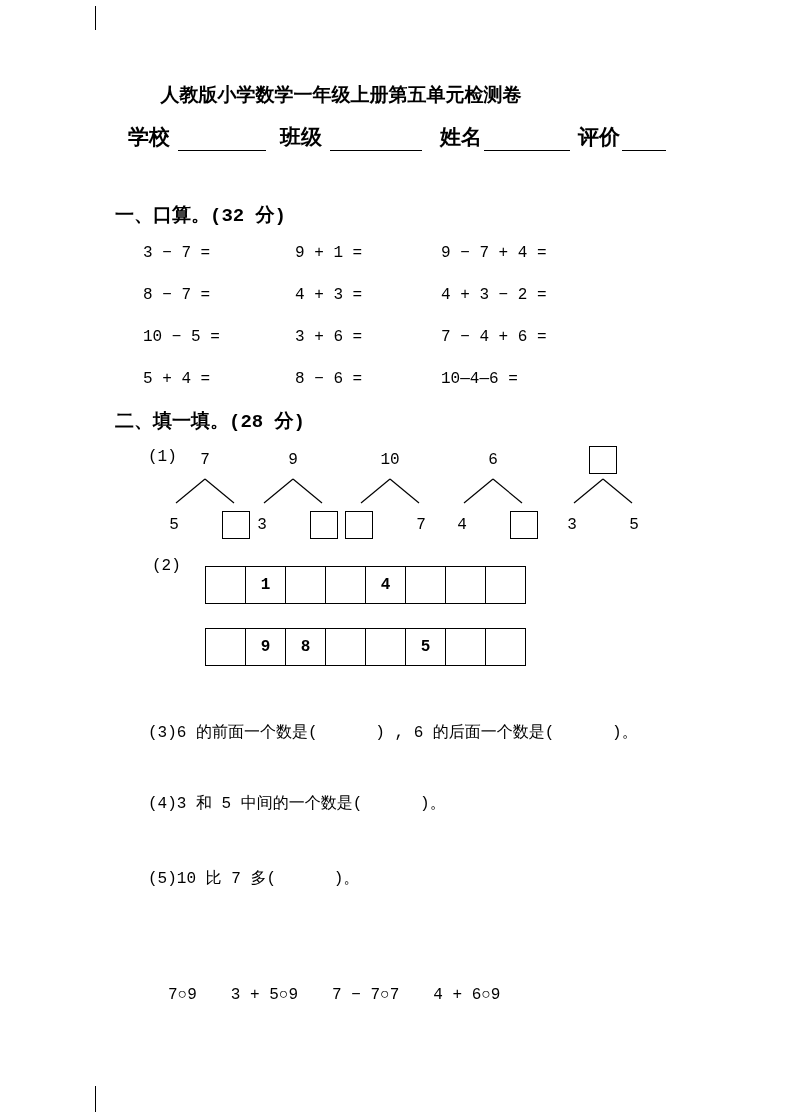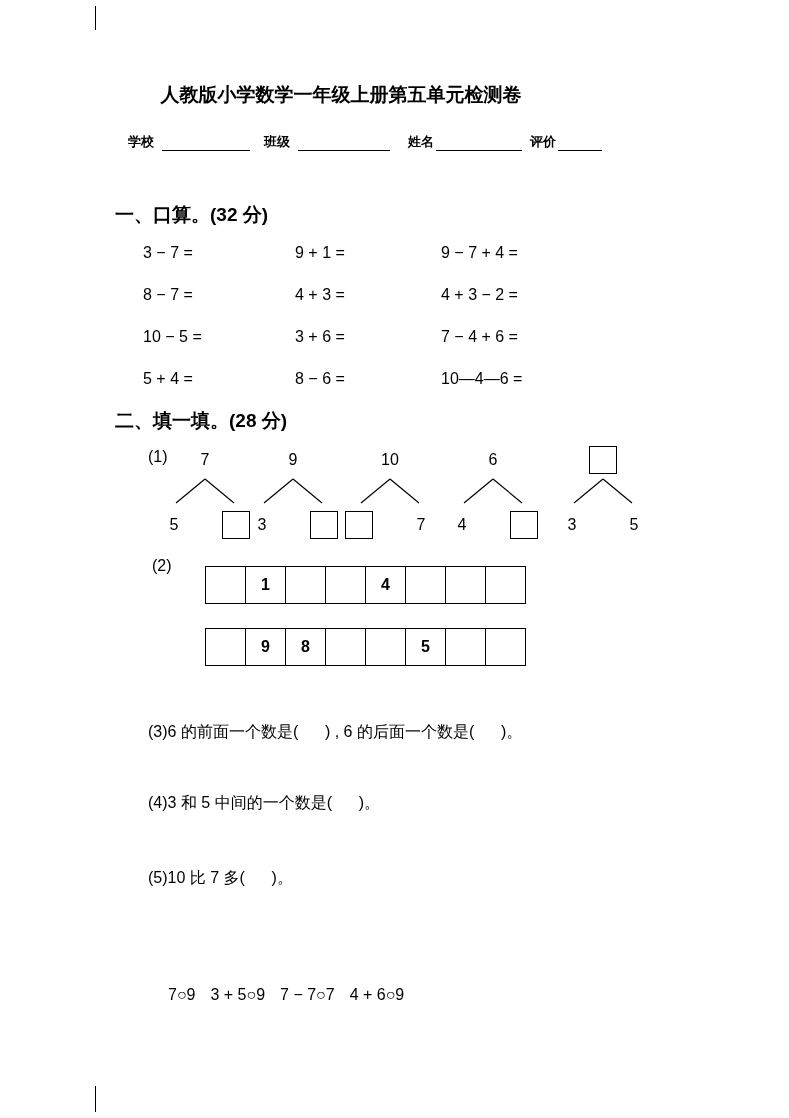--- a/index.html
+++ b/index.html
@@ -1,28 +1,28 @@
 <!DOCTYPE html>
 <html><head>
 <meta charset="utf-8">
 <style>
   html,body{margin:0;padding:0;background:#ffffff;}
   .page{
     position:relative;width:682px;height:1118px;background:#ffffff;color:#000;
-    font-family:Liberation Sans, sans-serif;overflow:hidden;
+    font-family:Liberation Mono, monospace;overflow:hidden;
   }
   .mark{position:absolute;left:95px;width:1px;background:#000;}
   .mark.top{top:6px;height:24px;}
   .mark.bottom{top:1086px;height:26px;}
 
   .title{position:absolute;top:82px;left:0;width:100%;text-align:center;
     font-size:19px;font-weight:bold;margin:0;}
 
   .header-fields{position:absolute;top:127px;left:128px;display:flex;
-    align-items:flex-end;font-size:13px;font-weight:bold;height:24px;white-space:pre;}
+    align-items:flex-end;font-size:21px;font-weight:bold;height:24px;white-space:pre;}
   .blank{display:inline-block;border-bottom:1.5px solid #000;height:21px;}
   .b-school{width:88px;margin-left:8px;}
   .b-class{width:92px;margin-left:8px;}
   .b-name{width:86px;margin-left:2px;}
   .b-eval{width:44px;margin-left:2px;}
   .ml14{margin-left:14px;} .ml18{margin-left:18px;} .ml8{margin-left:8px;}
 
   .heading{position:absolute;left:115px;font-size:19px;font-weight:bold;white-space:pre;}
   .h-oral{top:202px;}
   .h-fill{top:408px;}
@@ -45,21 +45,21 @@
 
   .seq{position:absolute;left:205px;display:flex;}
   .seq-1{top:566px;} .seq-2{top:628px;}
   .seq .cell{width:39px;height:36px;border:1px solid #000;margin-left:-1px;
     text-align:center;line-height:36px;font-weight:bold;font-size:16px;}
   .seq .cell:first-child{margin-left:0;}
 
   .qline{position:absolute;left:148px;font-size:16px;white-space:pre;}
   .q3{top:722px;} .q4{top:793px;text-align:right;} .q5{top:868px;} .q6{top:938px;}
 
-  .cmp-row{position:absolute;top:986px;left:168px;display:flex;gap:15px;
+  .cmp-row{position:absolute;top:986px;left:168px;display:flex;gap:34px;
     font-size:16px;white-space:pre;}
 </style>
 </head>
 <body>
 
 <div class="page">
 
   <div class="mark top"></div>
   <div class="mark bottom"></div>
 

